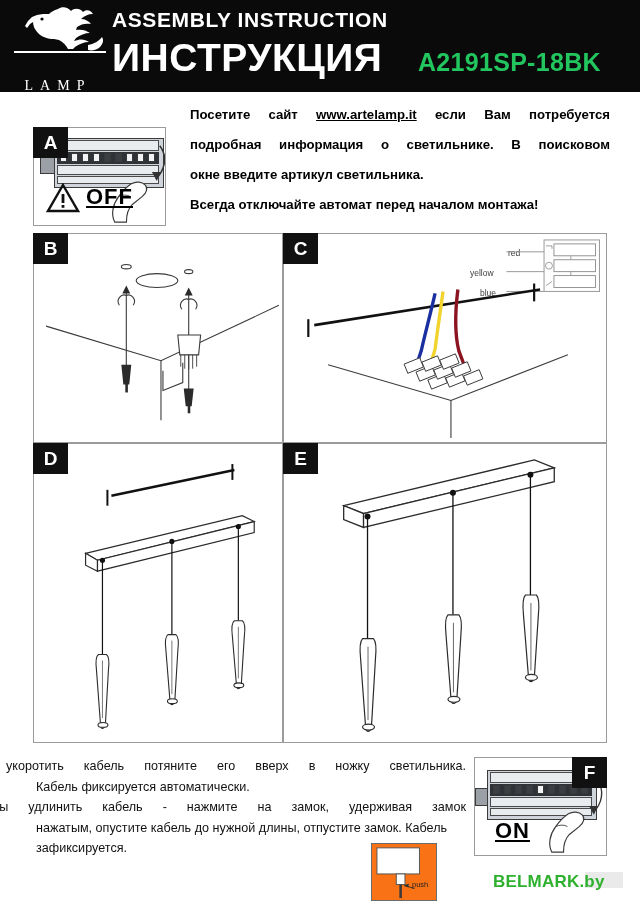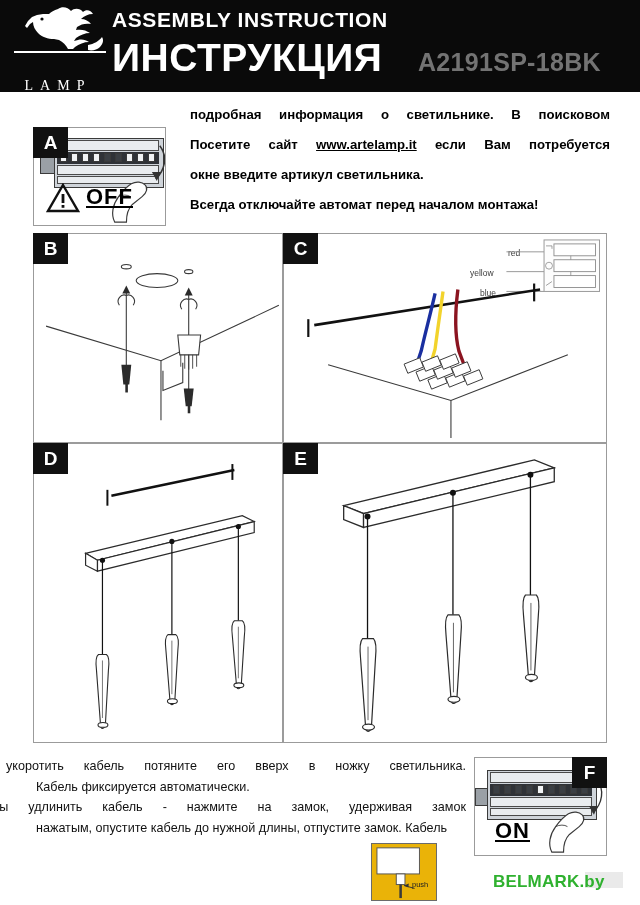--- a/index.html
+++ b/index.html
@@ -12,21 +12,21 @@
   #griffin{position:absolute;left:12px;top:2px;width:88px;height:46px;}
   #logo-rule{position:absolute;left:8px;top:47px;width:92px;height:2px;background:#fff;}
   #logo-arte{position:absolute;left:0;top:47px;width:104px;text-align:center;color:#fff;
              font-family:"Liberation Serif",serif;font-size:27px;letter-spacing:1.5px;line-height:28px;}
   #logo-lamp{position:absolute;left:0;top:76px;width:104px;text-align:center;color:#fff;
              font-family:"Liberation Serif",serif;font-size:14px;letter-spacing:7px;line-height:11px;}
   #assembly{position:absolute;left:112px;top:8px;color:#fff;font-size:21px;font-weight:bold;
             letter-spacing:.6px;white-space:nowrap;}
   #instrukciya{position:absolute;left:112px;top:36px;color:#fff;font-size:39px;font-weight:bold;
                letter-spacing:.5px;line-height:44px;white-space:nowrap;}
-  #model{position:absolute;left:418px;top:48px;color:#737373;font-size:25px;font-weight:bold;
+  #model{position:absolute;left:418px;top:48px;color:#22c55e;font-size:25px;font-weight:bold;
          letter-spacing:.3px;white-space:nowrap;}
 
   
   #intro{position:absolute;left:190px;top:100px;width:420px;font-size:13.2px;font-weight:bold;
          line-height:30px;text-align:justify;}
   #intro .ln{display:block;white-space:nowrap;}
   #intro .jt{display:flex;justify-content:space-between;}
   .wlink{text-decoration:underline;}
 
   
@@ -59,21 +59,21 @@
   .lbl{position:absolute;font-size:8.5px;color:#3c3c3c;font-family:"Liberation Sans",sans-serif;}
 
   
   #bottom-text{position:absolute;left:36px;top:756px;width:430px;font-size:12.6px;
                line-height:20.5px;color:#111;}
   #bottom-text p{margin:0;}
   #bottom-text .jl{display:flex;justify-content:flex-end;white-space:nowrap;gap:20px;}
 
   
   #push-box{position:absolute;left:371px;top:843px;width:66px;height:58px;
-            border:1px solid #6b6b6b;background:#eab308;box-sizing:border-box;}
+            border:1px solid #6b6b6b;background:#f97316;box-sizing:border-box;}
   #push-label{position:absolute;left:40px;top:36px;font-size:7.5px;color:#222;}
 
   
   #belmark{position:absolute;left:493px;top:872px;font-size:17px;font-weight:bold;
            color:#2fb12f;letter-spacing:.2px;}
   #belmark-shadow{position:absolute;left:585px;top:872px;width:38px;height:16px;
                   background:#d8d8d8;opacity:.55;}
 </style>
 </head>
 <body>
@@ -95,34 +95,34 @@
     <div id="logo-lamp">LAMP</div>
   </div>
 
   <div id="assembly">ASSEMBLY INSTRUCTION</div>
   <div id="instrukciya">ИНСТРУКЦИЯ</div>
   <div id="model">A2191SP-18BK</div>
 </div>
 
 <div id="intro">
   <span class="ln jt">
+    <span>Посетите</span>
+    <span>сайт</span>
+    <span class="wlink">www.artelamp.it</span>
+    <span>если</span>
+    <span>Вам</span>
+    <span>потребуется</span>
+  </span>
+  <span class="ln jt">
     <span>подробная</span>
     <span>информация</span>
     <span>о</span>
     <span>светильнике.</span>
     <span>В</span>
     <span>поисковом</span>
-  </span>
-  <span class="ln jt">
-    <span>Посетите</span>
-    <span>сайт</span>
-    <span class="wlink">www.artelamp.it</span>
-    <span>если</span>
-    <span>Вам</span>
-    <span>потребуется</span>
   </span>
   <span class="ln">окне введите артикул светильника.</span>
   <span class="ln">Всегда отключайте автомат перед началом монтажа!</span>
 </div>
 
 <div class="panel" id="panelA">
   <div class="tag tag-tl">A</div>
 
   <div class="breaker" style="left:20px;top:10px;width:110px;height:50px;">
     <div class="brk-side" style="left:-14px;top:18px;width:16px;height:16px;"></div>
@@ -344,20 +344,21 @@
     <span>удлинить</span>
     <span>кабель</span>
     <span>-</span>
     <span>нажмите</span>
     <span>на</span>
     <span>замок,</span>
     <span>удерживая</span>
     <span>замок</span>
   </p>
   <p>нажатым, опустите кабель до нужной длины, отпустите замок. Кабель</p>
+  <p>зафиксируется.</p>
 </div>
 
 <div id="push-box">
   <svg class="art" viewBox="0 0 66 58">
     <rect x="5" y="4" width="44" height="27" fill="#ffffff" stroke="#555" stroke-width="1"></rect>
     <rect x="25" y="31" width="9" height="11" fill="#ffffff" stroke="#555" stroke-width="1"></rect>
     <rect x="28.2" y="42" width="2.6" height="14" fill="#3a3a3a"></rect>
     <path d="M44 46 L33 43" fill="none" stroke="#333" stroke-width="1"></path>
     <path d="M33 43 L38 41 L37.5 45 Z" fill="#333"></path>
   </svg>

